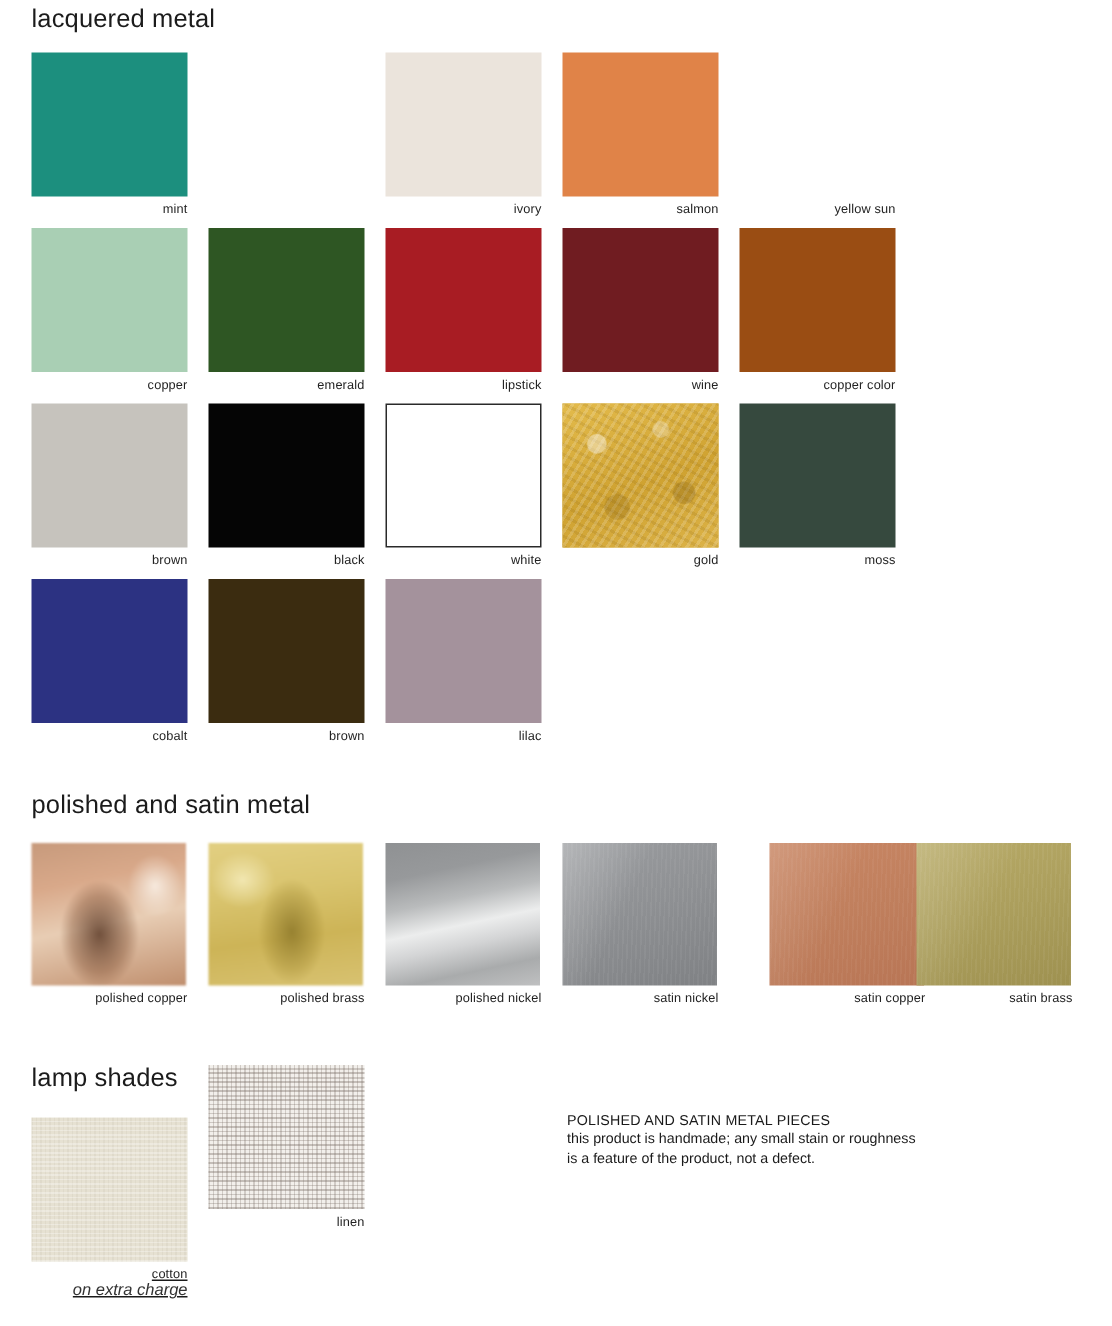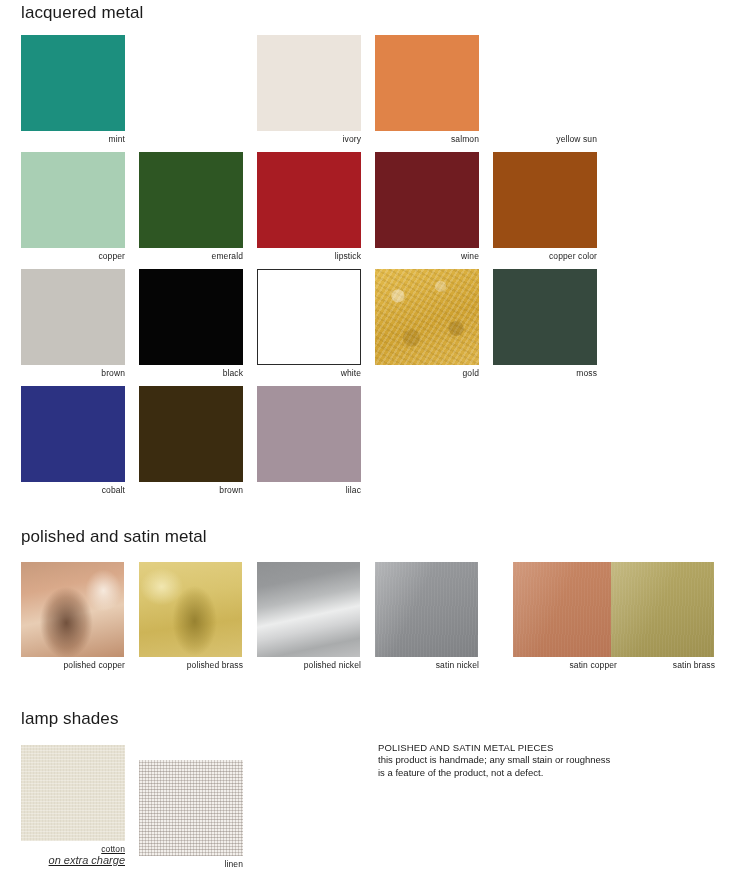--- a/index.html
+++ b/index.html
@@ -262,21 +262,21 @@
     <div class="caption">satin brass</div>
   </div>
 
   <div class="section-title" id="title-shades">lamp shades</div>
 
   <div class="cell" style="left:21px;  top:745px;text-decoration:underline;">
     <div class="chip fabric cotton"></div>
     <div class="caption">cotton</div>
     <div class="subcaption">on extra charge</div>
   </div>
-  <div class="cell" style="left:139px; top:760px;">
+  <div class="cell" style="left:139px; top:710px;">
     <div class="chip fabric linen"></div>
     <div class="caption">linen</div>
   </div>
 
   <div class="note">
     <div class="note-title">POLISHED AND SATIN METAL PIECES</div>
     <div class="note-line">this product is handmade; any small stain or roughness</div>
     <div class="note-line">is a feature of the product, not a defect.</div>
   </div>
 

